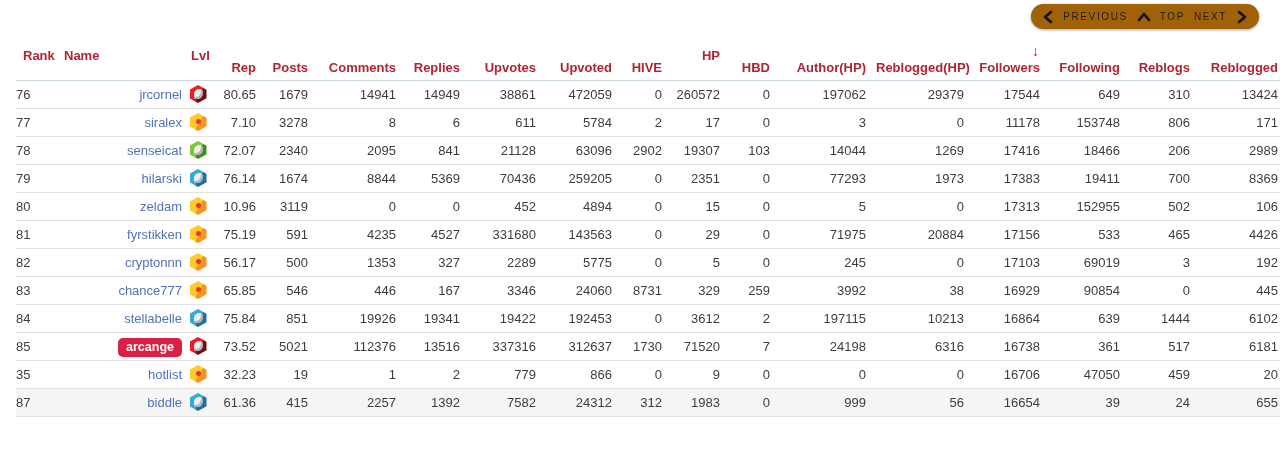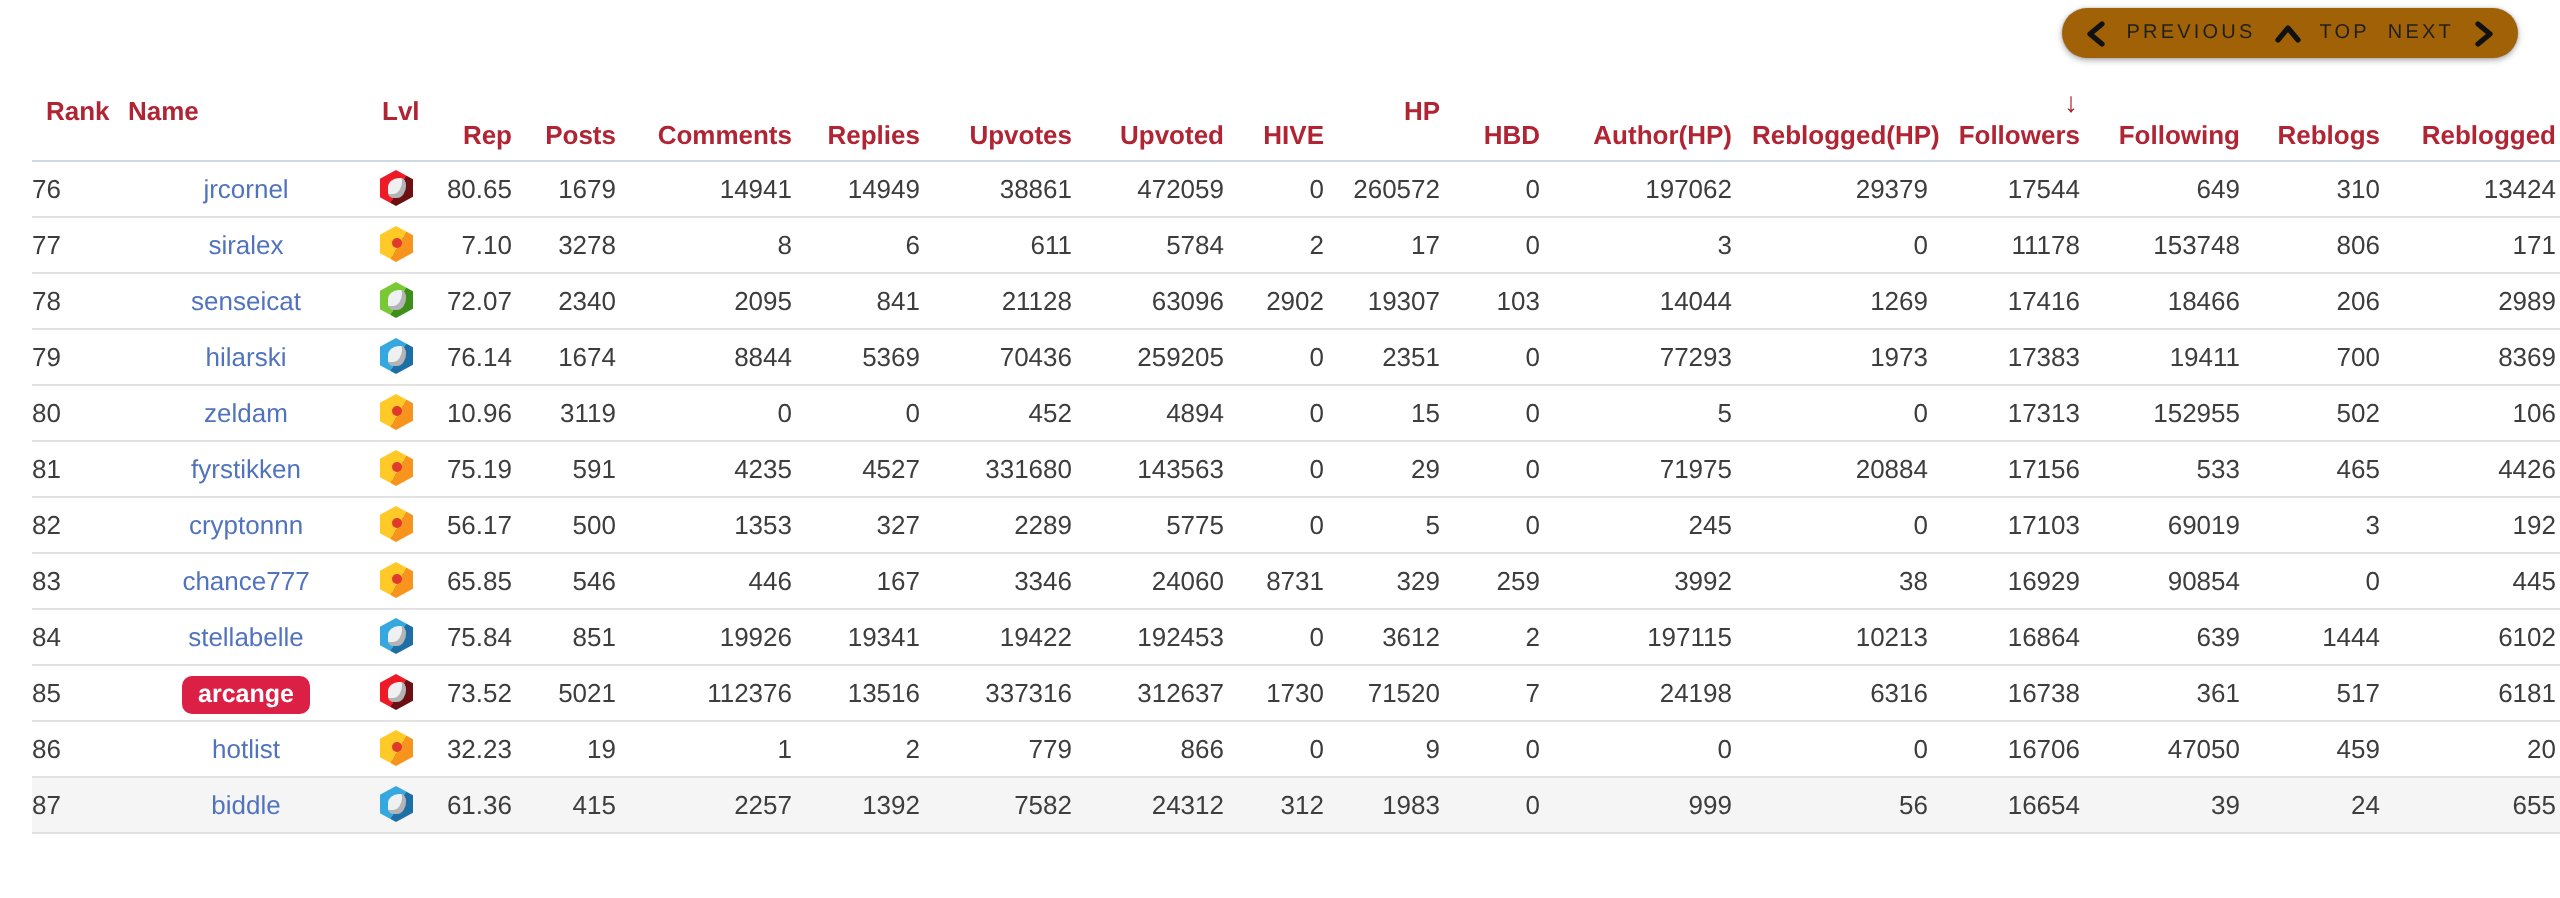--- a/index.html
+++ b/index.html
@@ -38,21 +38,21 @@
     line-height: 13px; color: #b02433; margin: 0 1px 2px 0;
   }
 
   tbody td {
     font-size: 13px; color: #3d3d3d; text-align: right;
     height: 28px; padding: 0 10px 0 0;
     border-bottom: 1px solid #e2e2e2; white-space: nowrap;
   }
   tbody tr.hovered, tbody tr:hover { background: #f5f5f5; }
   td.c-rank { text-align: left; padding: 0; }
-  td.c-name { text-align: center; padding: 0 0 0 2px; }
+  td.c-name { text-align: right; padding: 0 0 0 2px; }
   td.c-lvl  { text-align: center; padding: 0; }
 
   .user-link { color: #5173bd; text-decoration: none; cursor: pointer; }
   .user-link.name-badge {
     background: #dc2045; color: #ffffff; font-weight: bold;
     padding: 2px 8px 3px 8px; border-radius: 5px; font-size: 12.5px;
   }
 
   
   .hex {
@@ -342,21 +342,21 @@
     <td>71520</td>
     <td>7</td>
     <td>24198</td>
     <td>6316</td>
     <td>16738</td>
     <td>361</td>
     <td>517</td>
     <td>6181</td>
   </tr>
       <tr>
-    <td class="c-rank">86</td>
+    <td class="c-rank">35</td>
     <td class="c-name"><a class="user-link">hotlist</a></td>
     <td class="c-lvl"><span class="hex lv-orange"></span></td>
     <td>32.23</td>
     <td>19</td>
     <td>1</td>
     <td>2</td>
     <td>779</td>
     <td>866</td>
     <td>0</td>
     <td>9</td>

